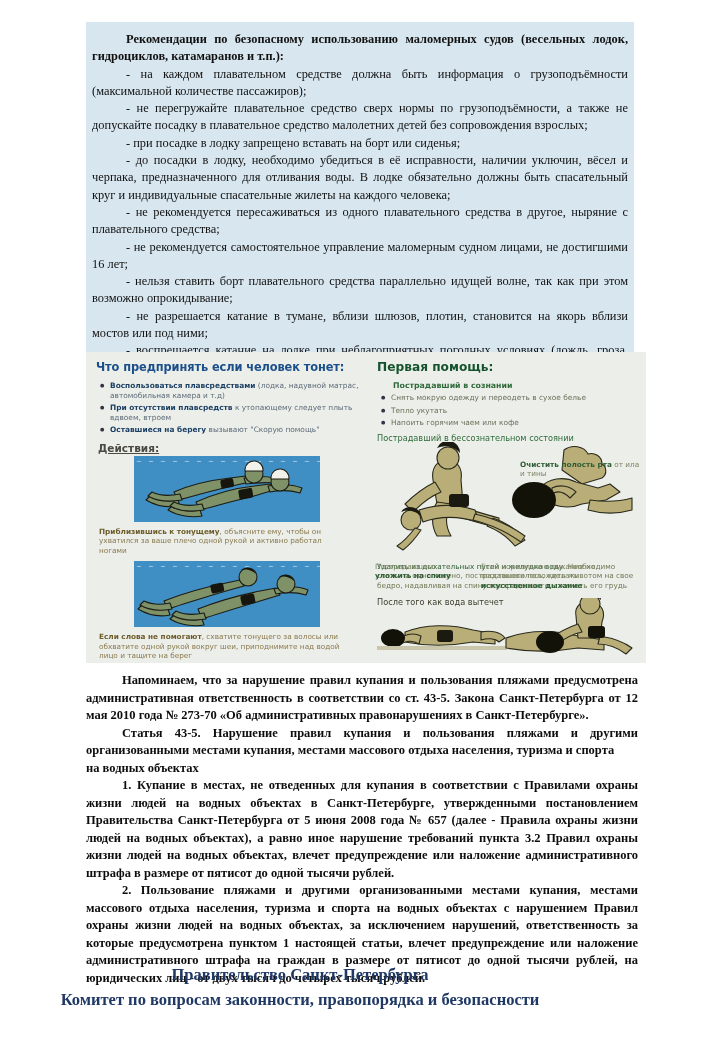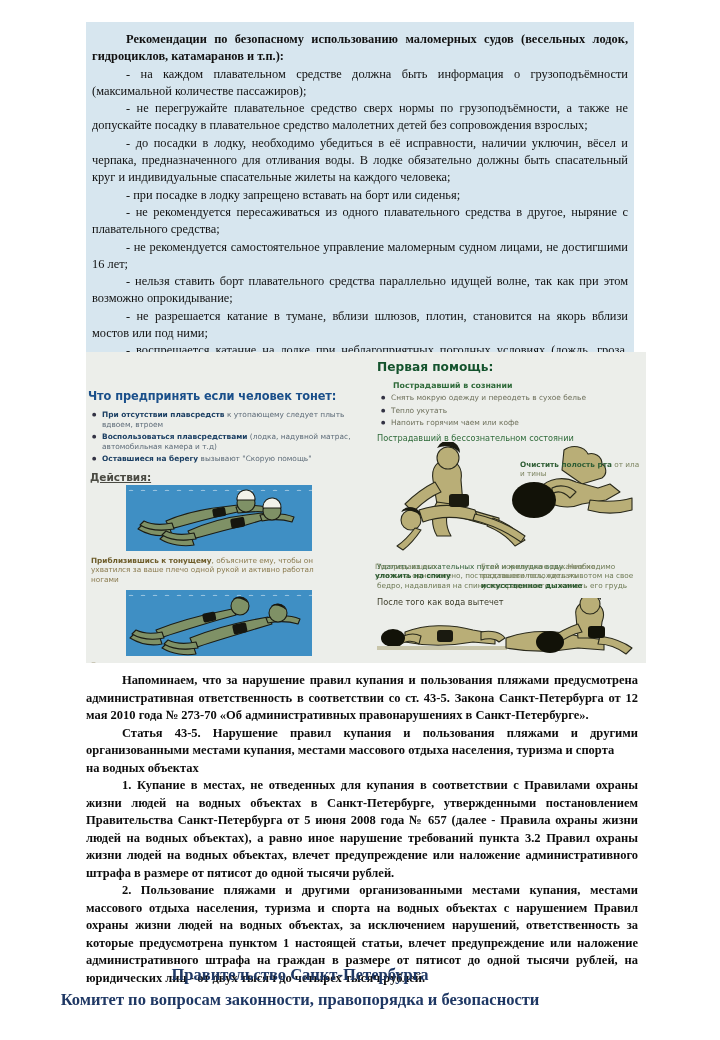--- a/index.html
+++ b/index.html
@@ -63,23 +63,22 @@
     overflow: hidden;
   }
   .poster-cols {
     display: flex;
     width: 100%;
     height: 100%;
   }
   .poster-col-left {
     width: 285px;
     position: relative;
-    padding: 8px 6px 0 2px;
+    padding: 8px 6px 0 10px;
     box-sizing: border-box;
-    margin-top: 29px;
   }
   .poster-col-right {
     flex: 1;
     position: relative;
     padding: 8px 8px 0 6px;
     box-sizing: border-box;
   }
 
   .poster-h-blue {
     font-family: "DejaVu Sans", sans-serif;
@@ -259,41 +258,41 @@
 </style>
 </head>
 <body>
 
 <div class="page">
 
   <div class="reco-band">
     <p class="head">Рекомендации по безопасному использованию маломерных судов (весельных лодок, гидроциклов, катамаранов и т.п.):</p>
     <p class="item">- на каждом плавательном средстве должна  быть  информация о грузоподъёмности (максимальной количестве пассажиров);</p>
     <p class="item">- не перегружайте плавательное средство сверх нормы по грузоподъёмности, а также не допускайте посадку в плавательное средство малолетних детей без сопровождения взрослых;</p>
+    <p class="item">- при посадке в лодку запрещено вставать на борт или сиденья;</p>
     <p class="item">- до посадки в лодку, необходимо убедиться в её исправности, наличии уключин, вёсел и черпака, предназначенного для отливания воды. В лодке обязательно должны быть спасательный круг и индивидуальные спасательные жилеты на каждого человека;</p>
-    <p class="item">- при посадке в лодку запрещено вставать на борт или сиденья;</p>
     <p class="item">- не рекомендуется пересаживаться из одного плавательного средства в другое, ныряние с плавательного средства;</p>
     <p class="item">- не  рекомендуется  самостоятельное  управление  маломерным  судном  лицами, не достигшими 16 лет;</p>
     <p class="item">- нельзя ставить борт плавательного средства параллельно идущей волне, так как при этом возможно опрокидывание;</p>
     <p class="item">- не разрешается катание в тумане, вблизи шлюзов, плотин, становится на якорь вблизи мостов или под ними;</p>
     <p class="item">- воспрещается катание на лодке при неблагоприятных погодных условиях (дождь, гроза, сильный ветер, низкая температура).</p>
   </div>
 
   <div class="poster">
     <div class="poster-cols">
 
       <div class="poster-col-left">
         <div class="poster-h-blue">Что предпринять если человек тонет:</div>
 
         <ul class="poster-list">
           <li>
-            <b>При отсутствии плавсредств</b><span> к утопающему следует плыть вдвоем, втроем</span>
+            <b>Воспользоваться плавсредствами</b><span> (лодка, надувной матрас, автомобильная камера и т.д)</span>
           </li>
           <li>
-            <b>Воспользоваться плавсредствами</b><span> (лодка, надувной матрас, автомобильная камера и т.д)</span>
+            <b>При отсутствии плавсредств</b><span> к утопающему следует плыть вдвоем, втроем</span>
           </li>
           <li>
             <b>Оставшиеся на берегу</b><span> вызывают "Скорую помощь"</span>
           </li>
         </ul>
 
         <div class="actions-label">Действия:</div>
 
         <div class="water">
           <div class="wave"></div>

